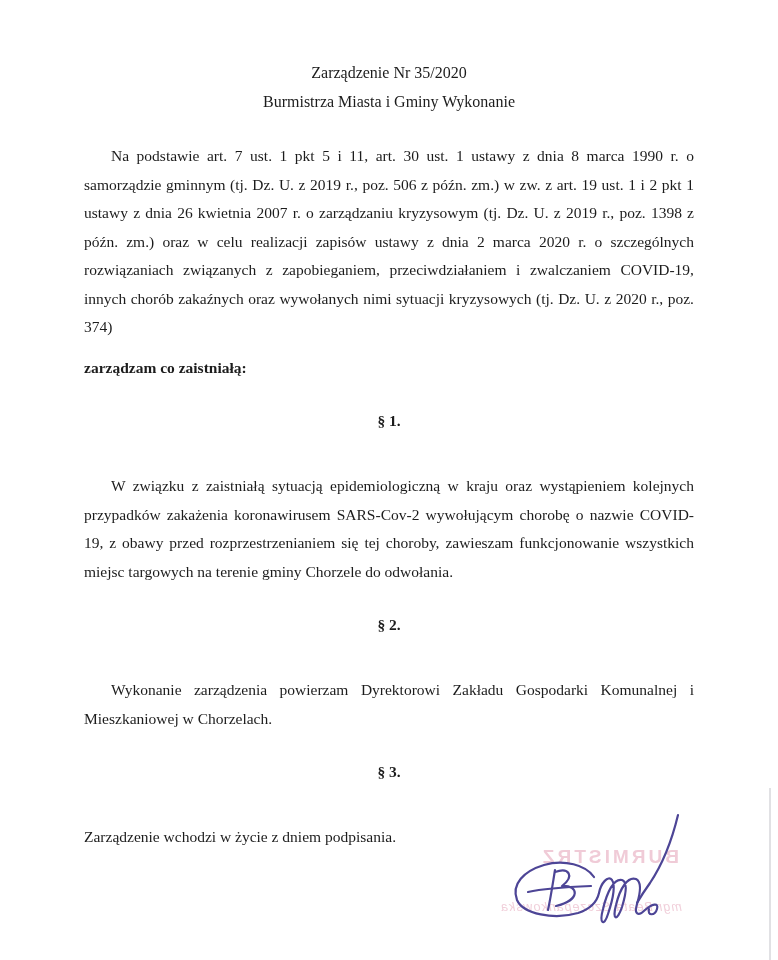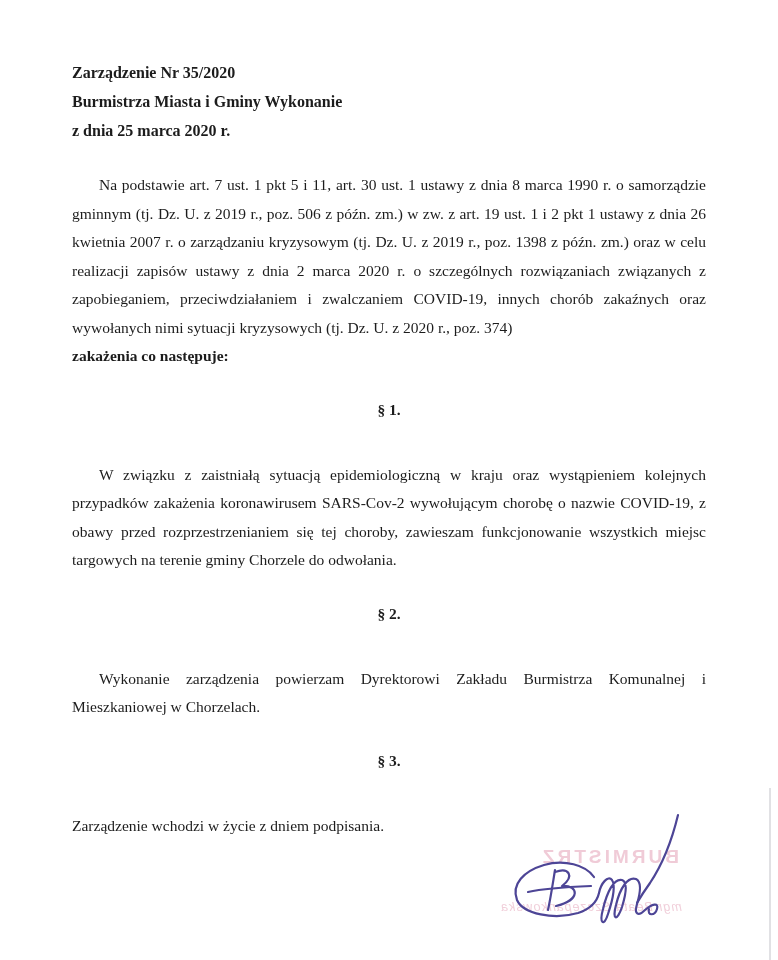--- a/index.html
+++ b/index.html
@@ -12,32 +12,32 @@
     width: 778px;
     height: 960px;
     margin: 0 auto;
     background: #ffffff;
     color: #1c1c1c;
     padding: 58px 72px 30px 72px;
     overflow: hidden;
   }
 
   .doc-header {
-    text-align: left;
-    font-weight: bold;
+    text-align: center;
+    font-weight: normal;
     font-size: 16px;
     line-height: 29px;
     margin-bottom: 26px;
   }
 
   .body-par {
     font-size: 15.5px;
     line-height: 28.5px;
     text-align: justify;
-    margin: 0;
+    margin: 12px;
   }
   .indent { text-indent: 27px; }
   .bold { font-weight: bold; }
 
   .section-heading {
     font-size: 15.5px;
     font-weight: bold;
     text-align: center;
     margin: 30px 0 42px 0;
   }
@@ -88,31 +88,30 @@
   }
 </style>
 </head>
 <body>
 
 <div class="page">
 
   <header class="doc-header">
     <div>Zarządzenie Nr 35/2020</div>
     <div>Burmistrza Miasta i Gminy Wykonanie</div>
-    <div>z dnia 25 marca 2020 r.</div>
   </header>
 
   <p class="body-par indent">Na podstawie art. 7 ust. 1 pkt 5 i 11, art. 30 ust. 1 ustawy z dnia 8 marca 1990 r. o samorządzie gminnym (tj. Dz. U. z 2019 r., poz. 506 z późn. zm.) w zw. z art. 19 ust. 1 i 2 pkt 1 ustawy z dnia 26 kwietnia 2007 r. o zarządzaniu kryzysowym (tj. Dz. U. z 2019 r., poz. 1398 z późn. zm.) oraz w celu realizacji zapisów ustawy z dnia 2 marca 2020 r. o szczególnych rozwiązaniach związanych z zapobieganiem, przeciwdziałaniem i zwalczaniem COVID-19, innych chorób zakaźnych oraz wywołanych nimi sytuacji kryzysowych (tj. Dz. U. z 2020 r., poz. 374)</p>
-  <p class="body-par bold">zakażenia co następuje:</p>
+  <p class="body-par bold">zarządzam co zaistniałą:</p>
 
   <h2 class="section-heading">§ 1.</h2>
   <p class="body-par indent">W związku z zaistniałą sytuacją epidemiologiczną w kraju oraz wystąpieniem kolejnych przypadków zakażenia koronawirusem SARS-Cov-2 wywołującym chorobę o nazwie COVID-19, z obawy przed rozprzestrzenianiem się tej choroby, zawieszam funkcjonowanie wszystkich miejsc targowych na terenie gminy Chorzele do odwołania.</p>
 
   <h2 class="section-heading">§ 2.</h2>
-  <p class="body-par indent">Wykonanie zarządzenia powierzam Dyrektorowi Zakładu Burmistrza Komunalnej i Mieszkaniowej w Chorzelach.</p>
+  <p class="body-par indent">Wykonanie zarządzenia powierzam Dyrektorowi Zakładu Gospodarki Komunalnej i Mieszkaniowej w Chorzelach.</p>
 
   <h2 class="section-heading">§ 3.</h2>
   <p class="body-par">Zarządzenie wchodzi w życie z dniem podpisania.</p>
 
   <div class="signature-area">
     <div class="stamp-line stamp-title">BURMISTRZ</div>
     <div class="stamp-line stamp-name">mgr Beata Szczepankowska</div>
 
     <svg class="signature-svg" viewBox="0 0 220 130" xmlns="http://www.w3.org/2000/svg">
       <g fill="none" stroke-width="2.2" stroke-linecap="round" stroke-linejoin="round" stroke="#4d4596">

